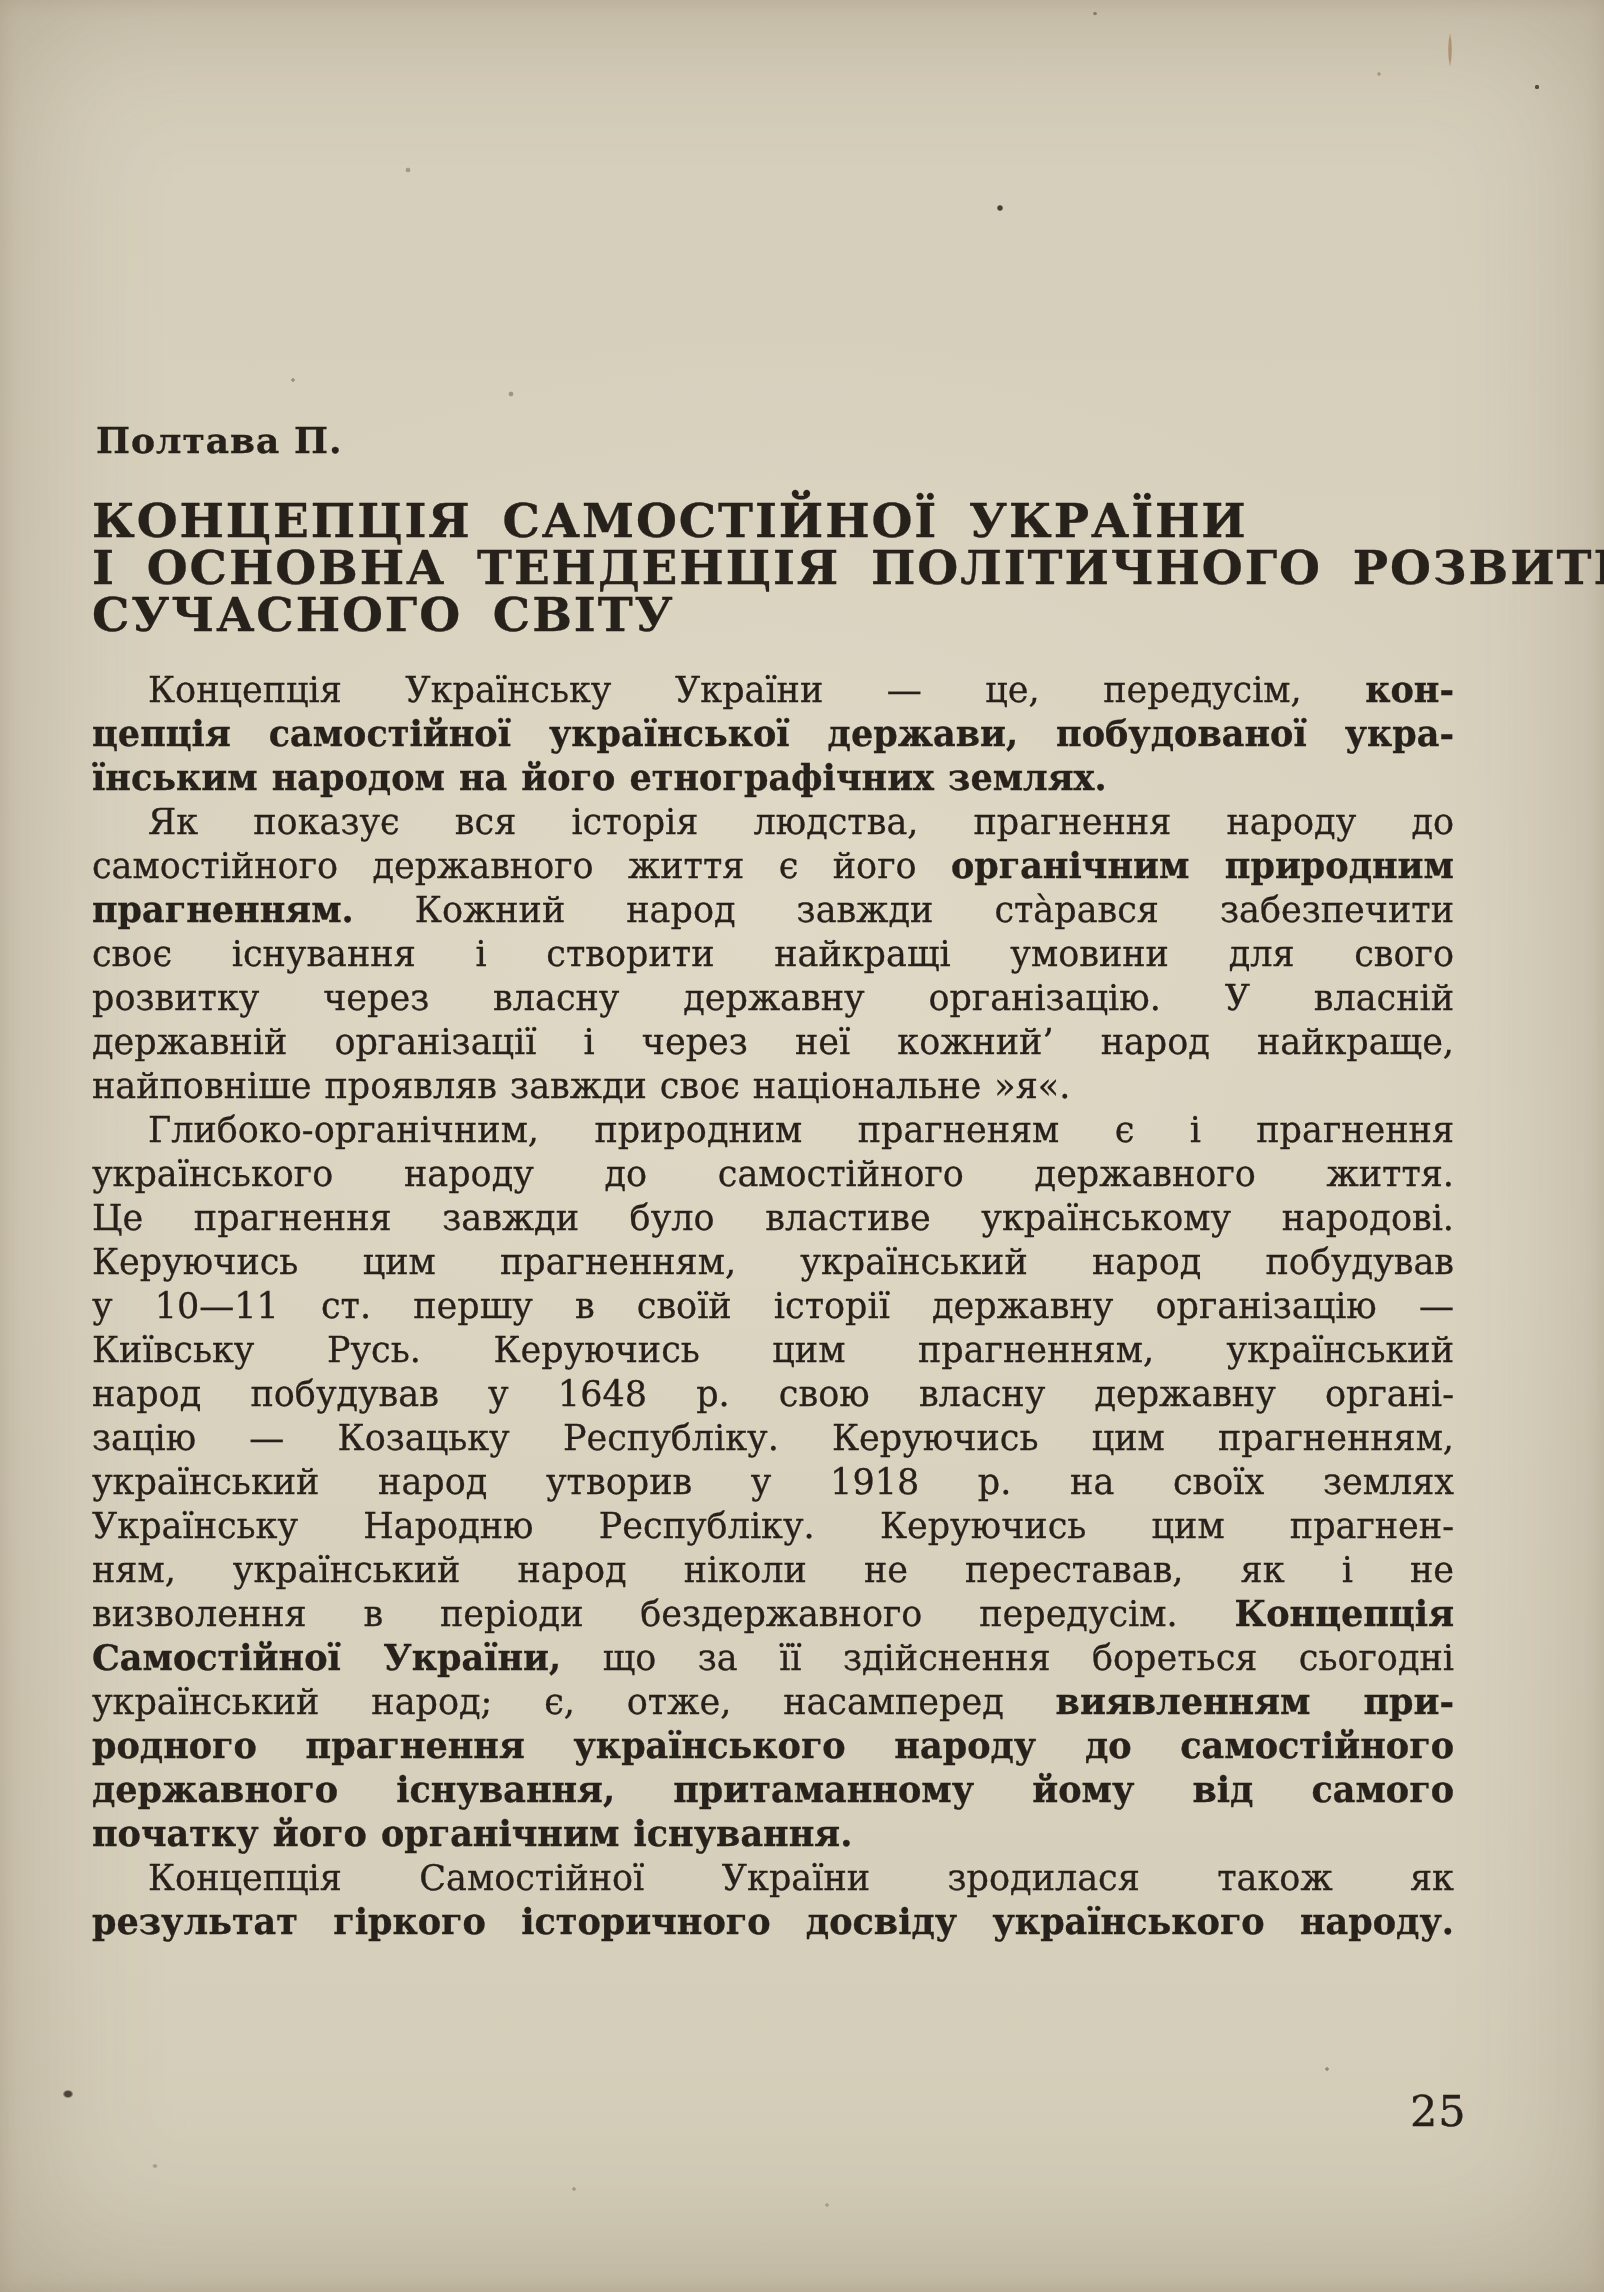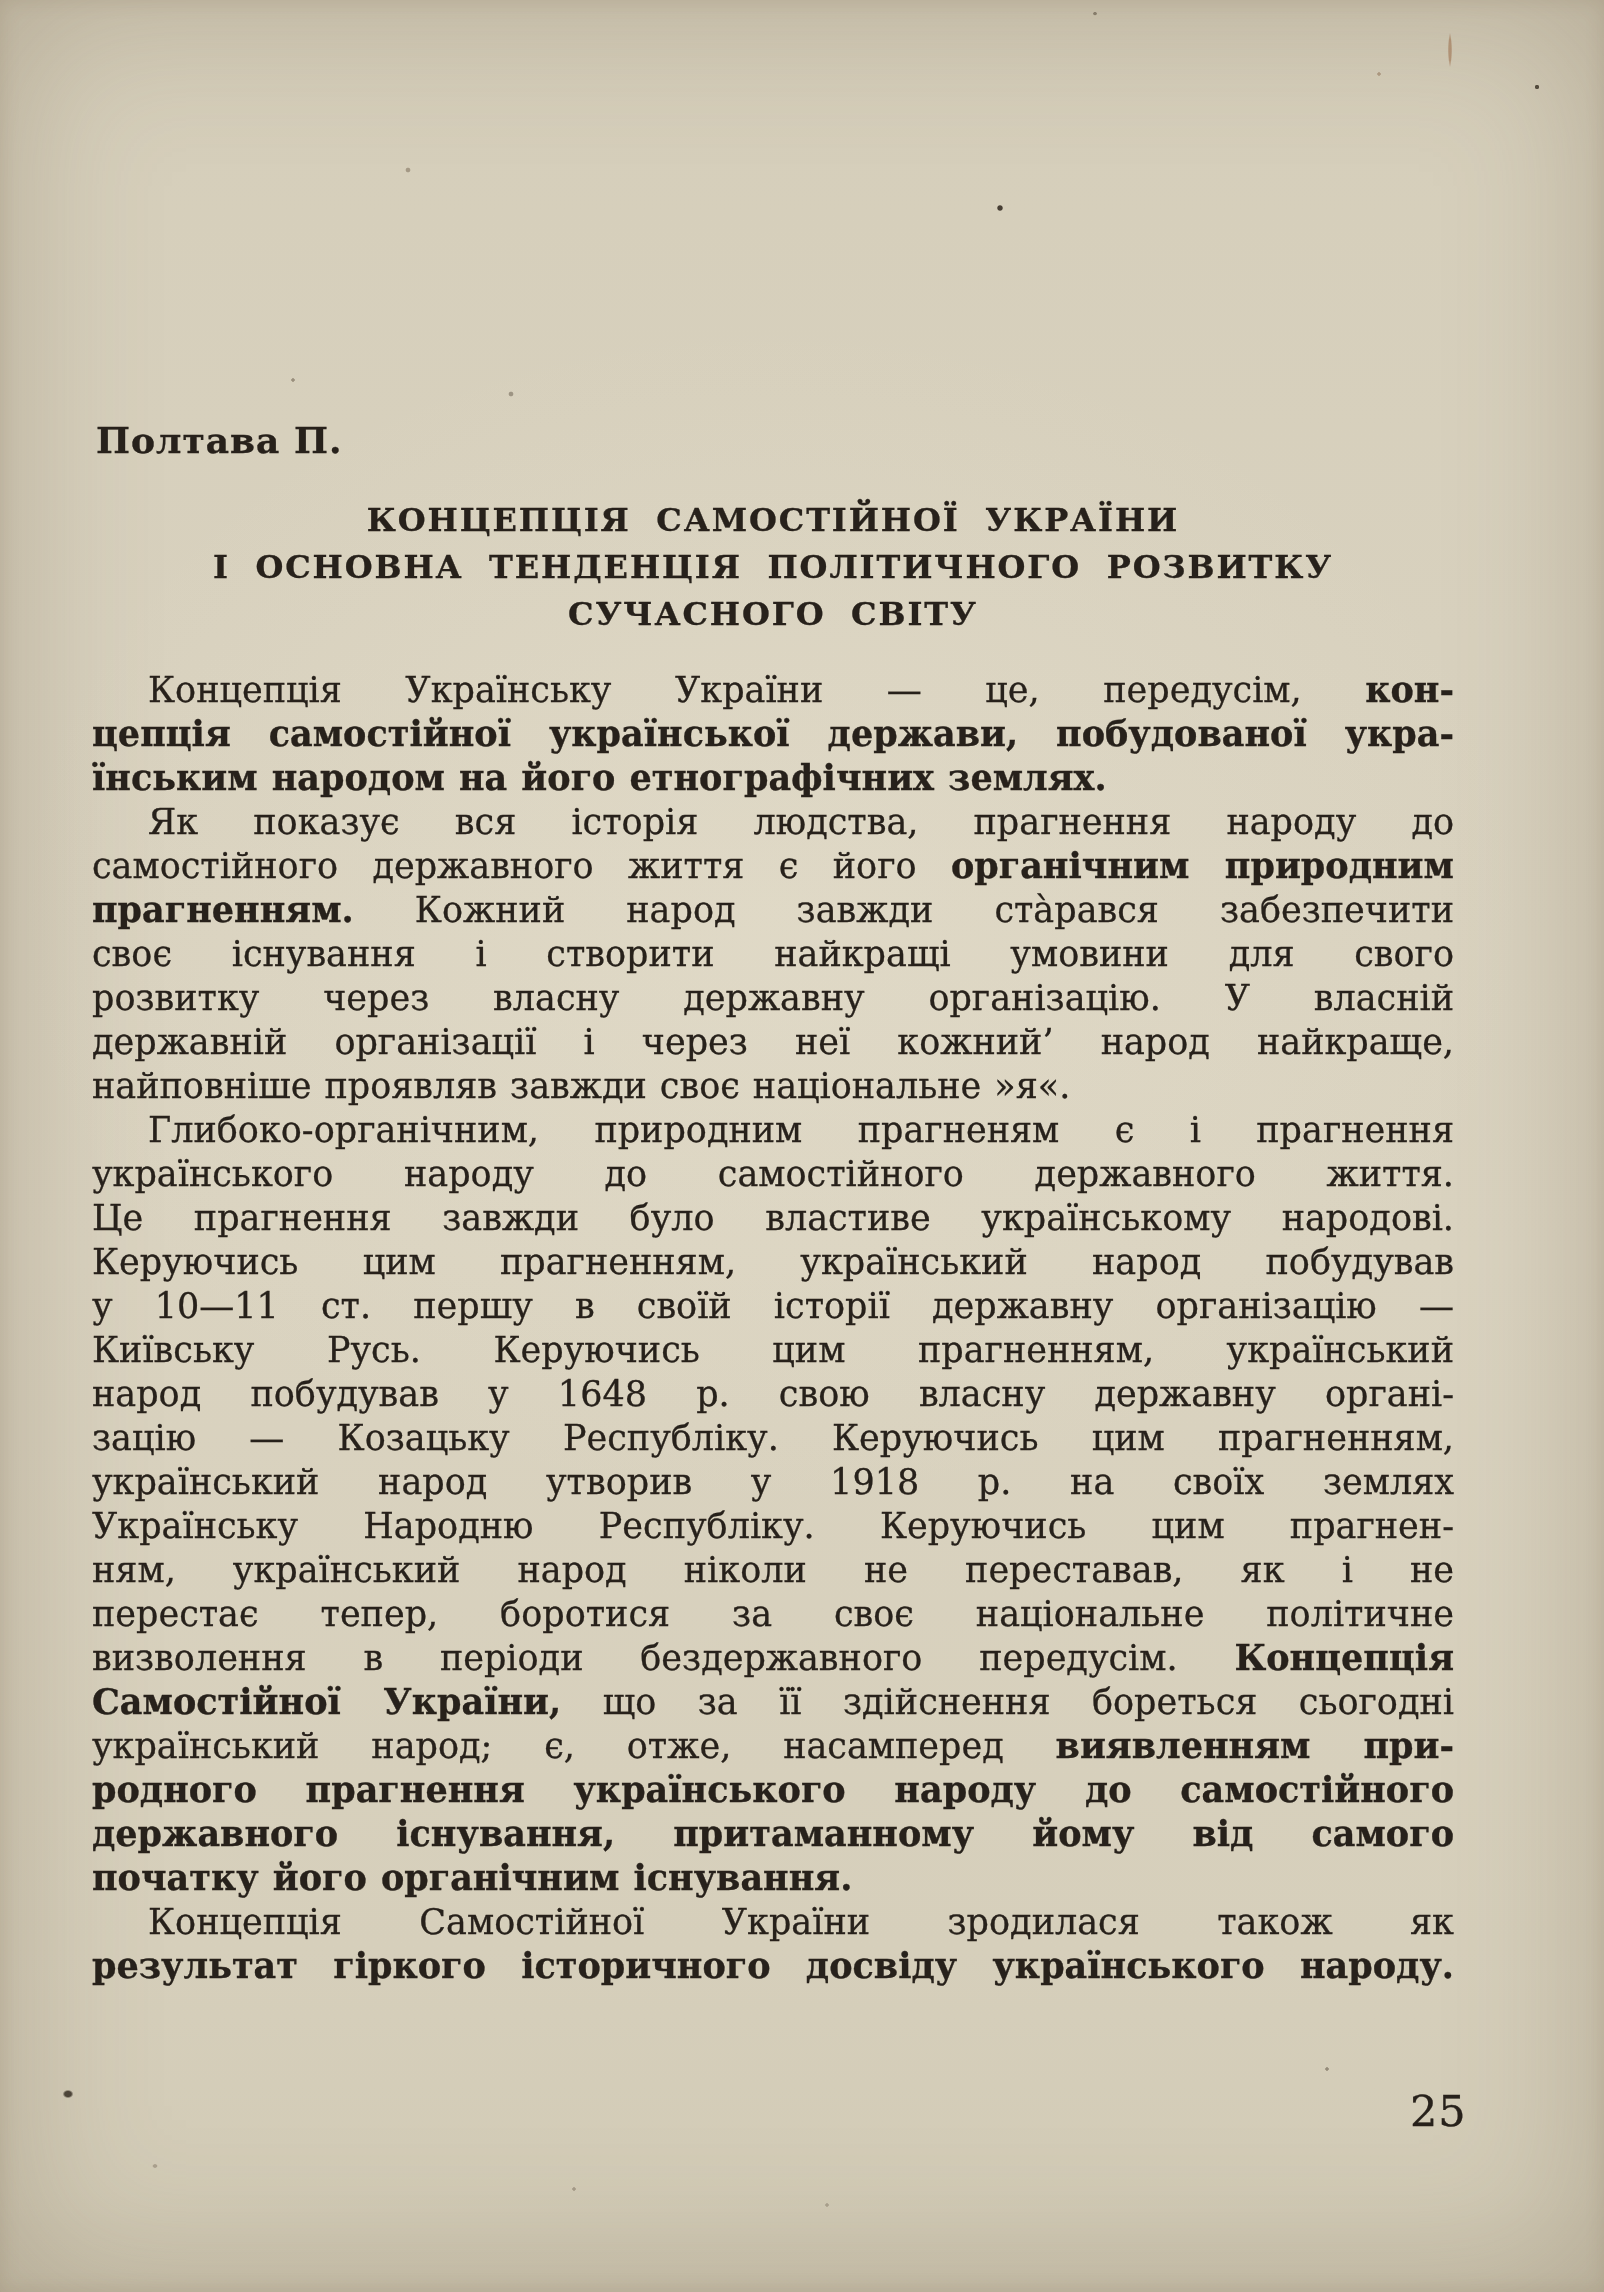--- a/index.html
+++ b/index.html
@@ -32,22 +32,22 @@
       linear-gradient(180deg, #d5ceba 0%, #d8d1be 28%, #dad3c0 55%, #d6cfbb 85%, #d1cab5 100%);
     box-shadow: inset 0 0 146px 11.6px rgba(108,94,70,.30), inset 0 0 19.4px rgba(120,100,70,.18);
   }
   .ink { -webkit-text-stroke: 0.3px #27211b; }
   .author {
     position: absolute; left: 96px; top: 419px;
     font-size: 36px; font-weight: 700; letter-spacing: 1px;
   }
   .title {
     position: absolute; left: 92px; top: 497px; width: 1362px;
-    text-align: center; font-weight: 700;
-    font-size: 32px; line-height: 47px;
+    text-align: left; font-weight: 700;
+    font-size: 47px; line-height: 47px;
     letter-spacing: 1.9px; word-spacing: 12.6px;
     white-space: nowrap;
   }
   .bodytext {
     position: absolute; left: 92px; top: 668px; width: 1362px;
     font-size: 35px;
   }
   .line {
     height: 44px; line-height: 44px; overflow: hidden;
     text-align: justify; text-align-last: justify;
@@ -86,21 +86,20 @@
       <div class="line"><span>українського народу до самостійного державного життя.</span></div>
       <div class="line"><span>Це прагнення завжди було властиве українському народові.</span></div>
       <div class="line"><span>Керуючись цим прагненням, український народ побудував</span></div>
       <div class="line"><span>у 10—11 ст. першу в своїй історії державну організацію —</span></div>
       <div class="line"><span>Київську Русь. Керуючись цим прагненням, український</span></div>
       <div class="line"><span>народ побудував у 1648 р. свою власну державну органі-</span></div>
       <div class="line"><span>зацію — Козацьку Республіку. Керуючись цим прагненням,</span></div>
       <div class="line"><span>український народ утворив у 1918 р. на своїх землях</span></div>
       <div class="line"><span>Українську Народню Республіку. Керуючись цим прагнен-</span></div>
       <div class="line"><span>ням, український народ ніколи не переставав, як і не</span></div>
-      <div class="line"><span>перестає тепер, боротися за своє національне політичне</span></div>
       <div class="line"><span>визволення в періоди бездержавного передусім. </span><span class="b">Концепція</span></div>
       <div class="line"><span class="b">Самостійної України,</span><span> що за її здійснення бореться сьогодні</span></div>
       <div class="line"><span>український народ; є, отже, насамперед </span><span class="b">виявленням при-</span></div>
       <div class="line"><span class="b">родного прагнення українського народу до самостійного</span></div>
       <div class="line"><span class="b">державного існування, притаманному йому від самого</span></div>
       <div class="line last"><span class="b">початку його органічним існування.</span></div>
       <div class="line indent"><span>Концепція Самостійної України зродилася також як</span></div>
       <div class="line"><span class="b">результат гіркого історичного досвіду українського народу.</span></div>
     </div>
   <div class="pageno ink">25</div>

